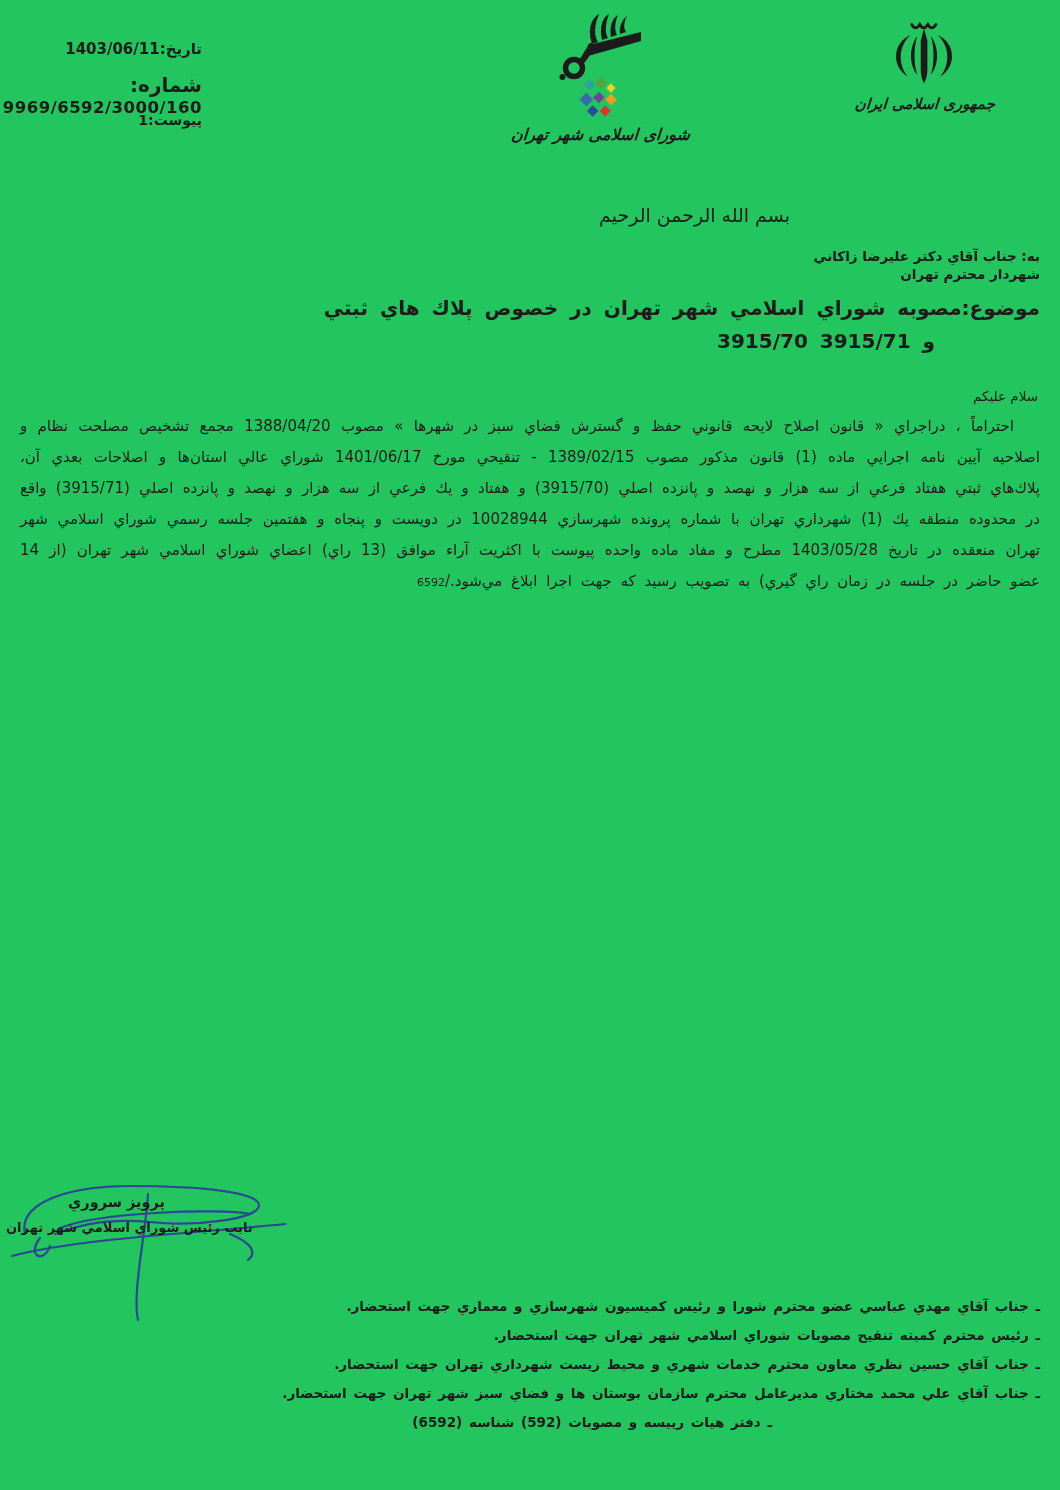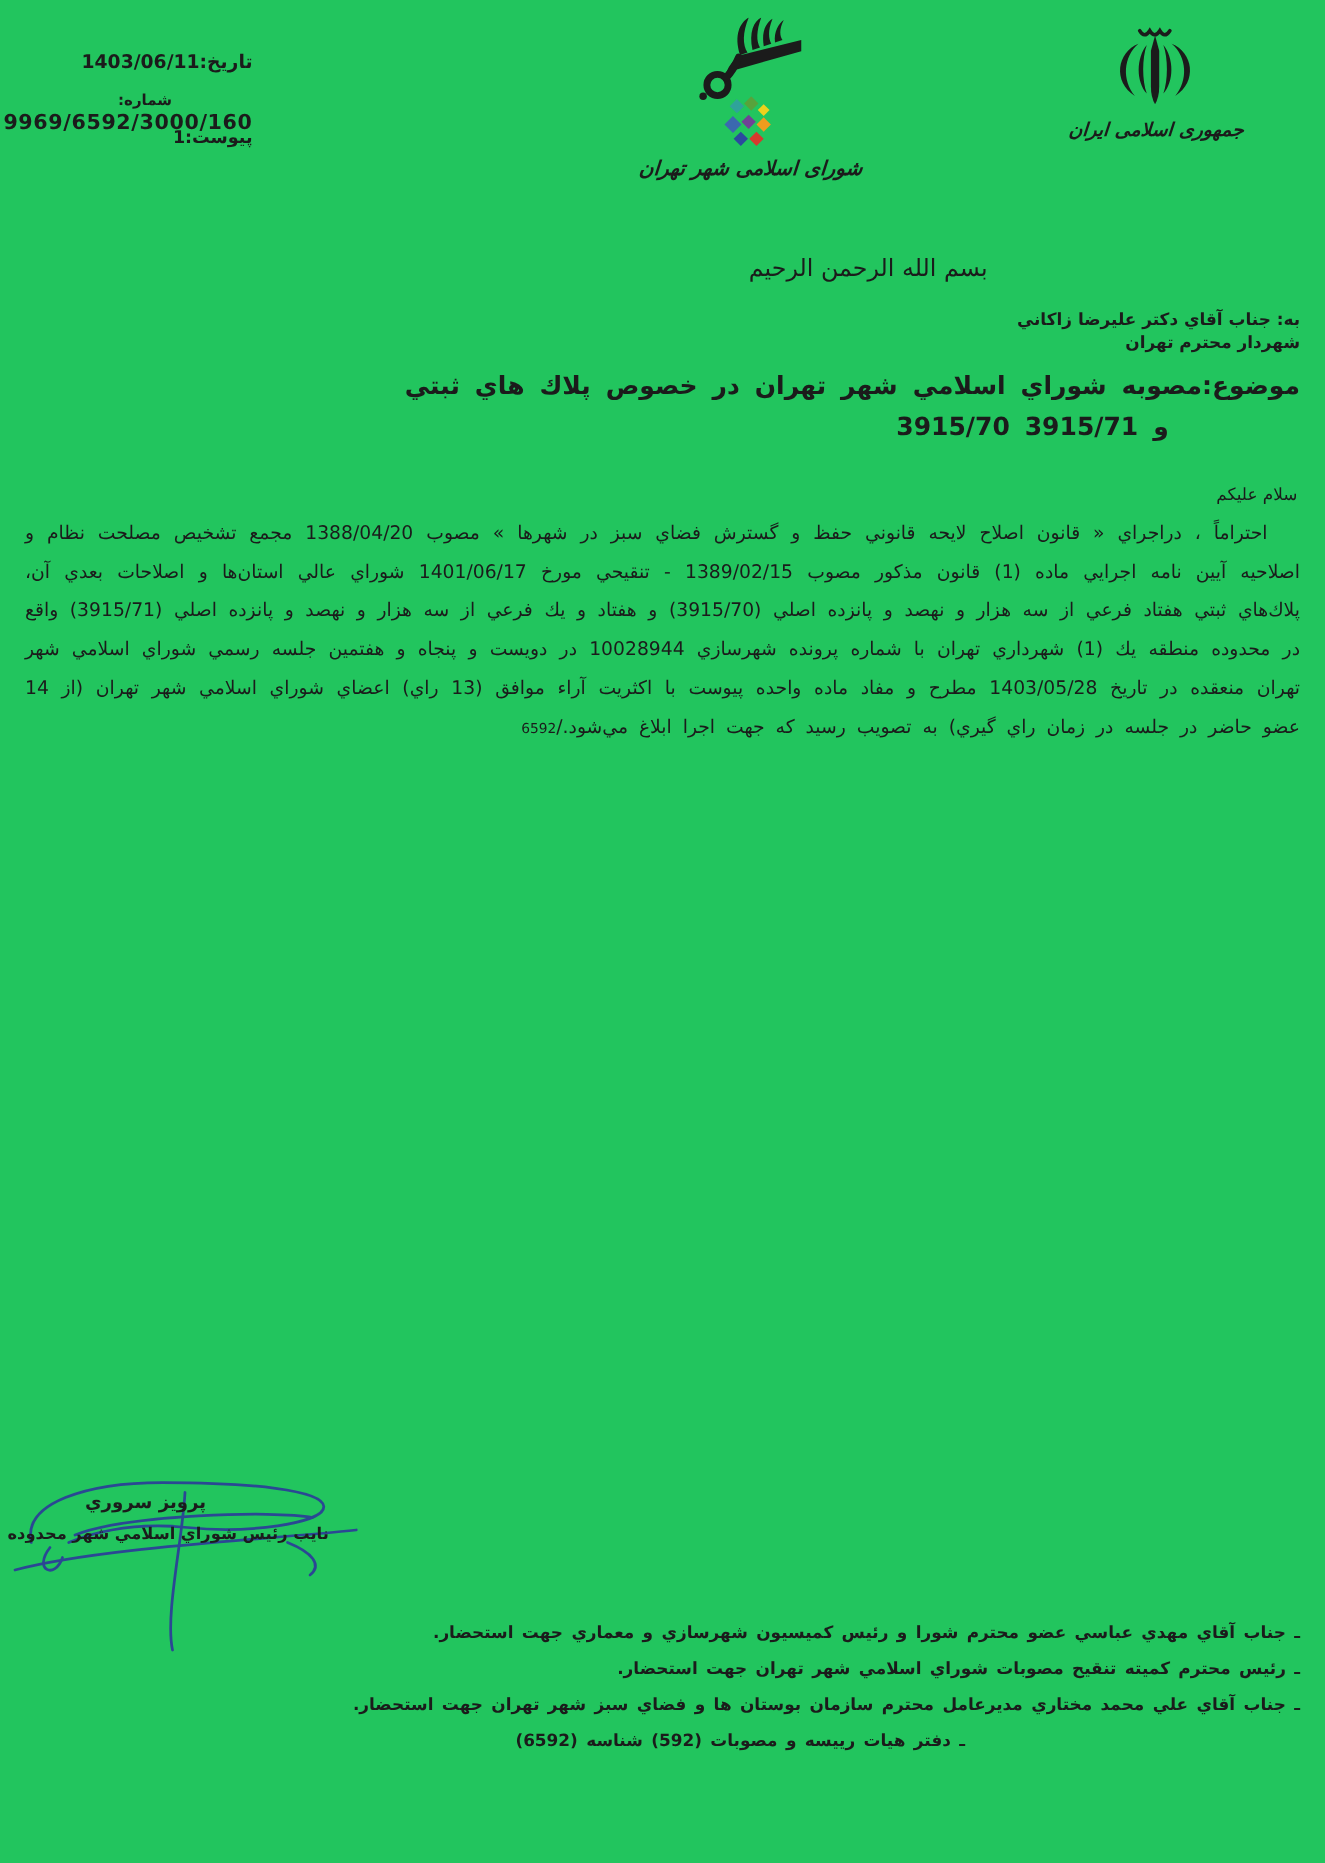--- a/index.html
+++ b/index.html
@@ -11,21 +11,21 @@
     overflow:hidden;
     font-family:"DejaVu Sans", sans-serif;
     color:#1b1b1b;
   }
   
   .meta{
     position:absolute; top:40px; left:30px; width:172px;
     direction:rtl; text-align:right; font-weight:bold;
   }
   .meta-date{font-size:15px;}
-  .meta-number-label{font-size:12px; margin-top:15px;text-align:center;}
+  .meta-number-label{font-size:20px; margin-top:15px;}
   .meta-number{font-size:16.5px; margin-top:1px; letter-spacing:.5px;}
   .meta-attachment{font-size:14px; margin-top:-5px;}
 
   .council{
     position:absolute; top:14px; left:512px; width:178px; text-align:center;
   }
   .council svg{display:block; margin:0 auto;}
   .council .diamonds{margin-top:-7px;}
   .council-caption{
     margin-top:6px; direction:rtl;
@@ -168,23 +168,24 @@
       <g fill="none" stroke="#2c3a9a" stroke-width="2.2" stroke-linecap="round" opacity="0.9">
         <path d="M25 62 C18 30 70 14 130 14 C200 14 258 20 259 33 C260 47 196 55 150 50 C110 46 80 52 55 62"></path>
         <path d="M12 84 C80 66 210 60 285 52"></path>
         <path d="M148 22 C146 60 132 120 138 148"></path>
         <path d="M40 66 C26 84 44 92 50 74"></path>
         <path d="M60 56 C100 40 220 36 250 42"></path>
         <path d="M230 62 C250 70 258 80 248 88"></path>
       </g>
     </svg>
     <div class="sig-name">پرويز سروري</div>
-    <div class="sig-title">نايب رئيس شوراي اسلامي شهر محدوده</div>
+    <div class="sig-title">نايب رئيس شوراي اسلامي شهر تهران</div>
   </div>
 
   <div class="cc-list">
     <div class="cc-line">ـ جناب آقاي مهدي عباسي عضو محترم شورا و رئيس كميسيون شهرسازي و معماري جهت استحضار.</div>
     <div class="cc-line">ـ رئيس محترم كميته تنقيح مصوبات شوراي اسلامي شهر تهران جهت استحضار.</div>
+    <div class="cc-line">ـ جناب آقاي حسين نظري معاون محترم خدمات شهري و محيط زيست شهرداري تهران جهت استحضار.</div>
     <div class="cc-line">ـ جناب آقاي علي محمد مختاري مديرعامل محترم سازمان بوستان ها و فضاي سبز شهر تهران جهت استحضار.</div>
     <div class="cc-line">ـ دفتر هيات رييسه و مصوبات (592) شناسه (6592)</div>
   </div>
 
 </div>
 
 </body></html>

